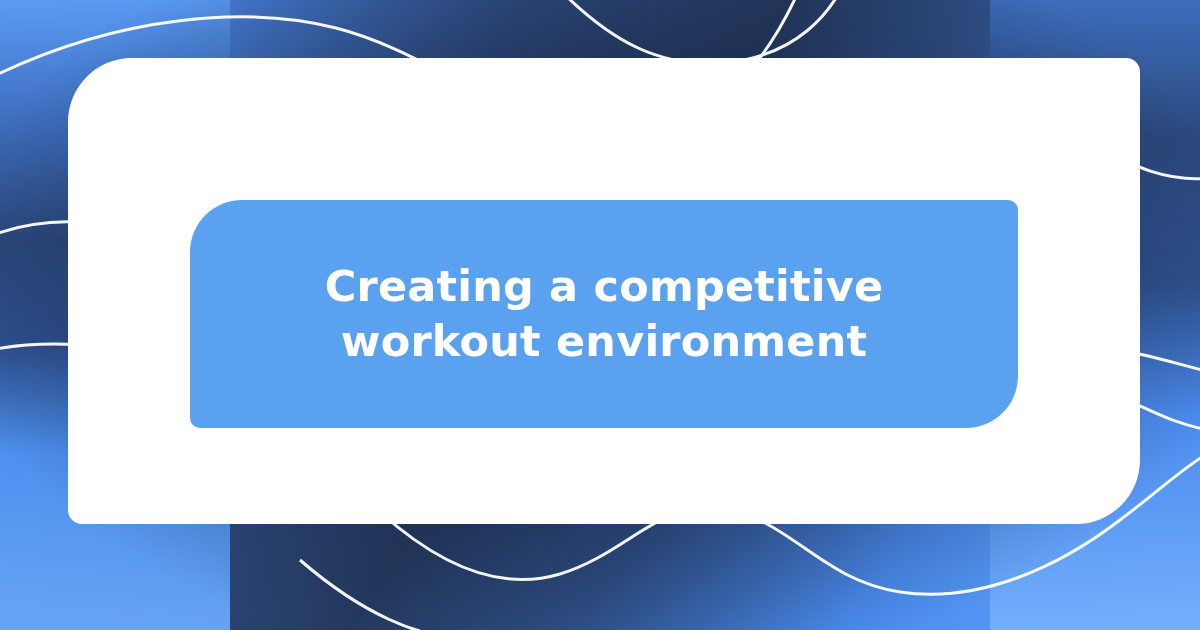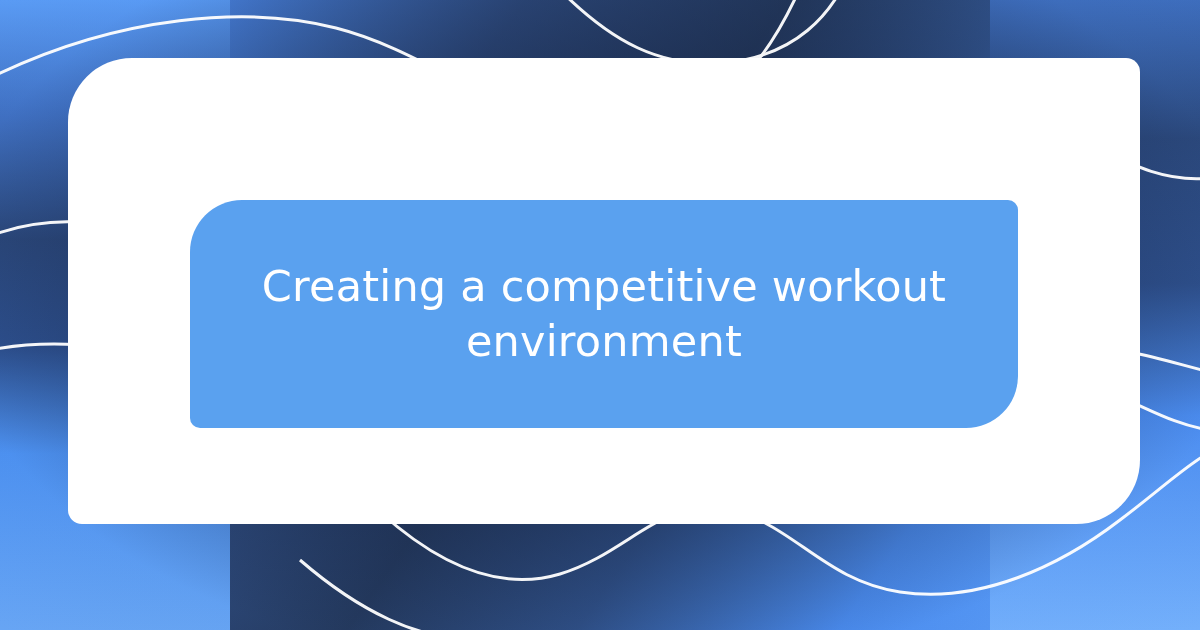--- a/index.html
+++ b/index.html
@@ -72,21 +72,21 @@
     top: 200px;
     width: 828px;
     height: 228px;
     display: flex;
     align-items: center;
     justify-content: center;
     text-align: center;
     color: #ffffff;
     font-size: 43px;
     line-height: 1.28;
-    font-weight: 400;
+    font-weight: 700;
     letter-spacing: 0.2px;
     padding: 0 60px;
     box-sizing: border-box;
   }
 </style>
 </head>
 <body>
 
 <div class="banner">
 

